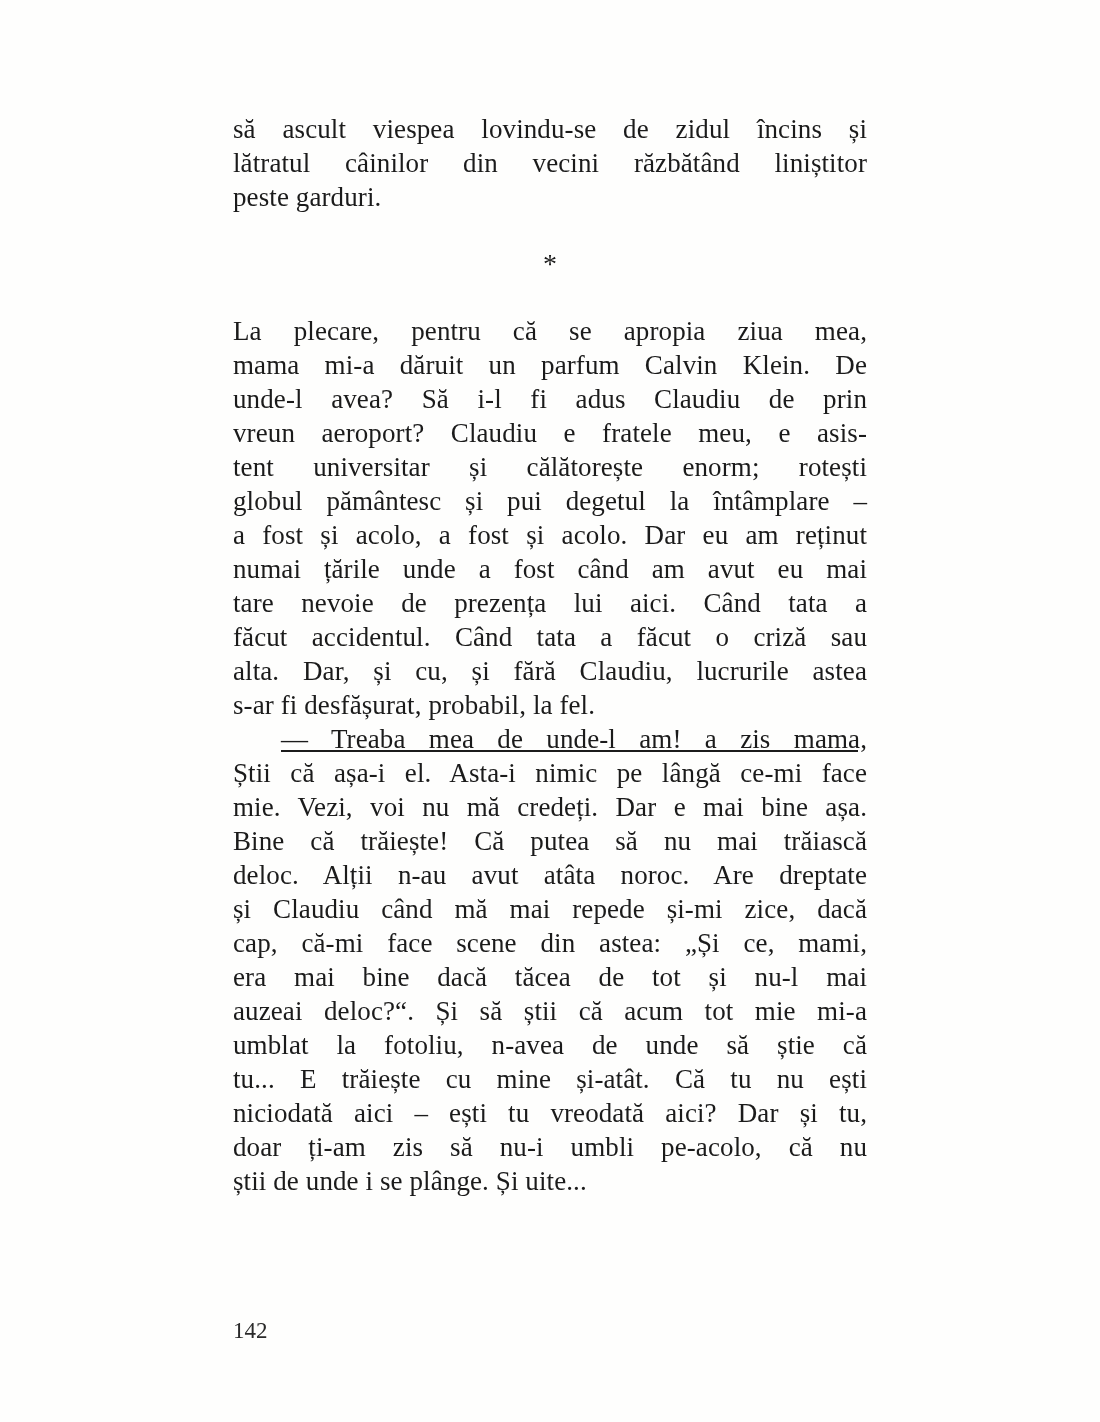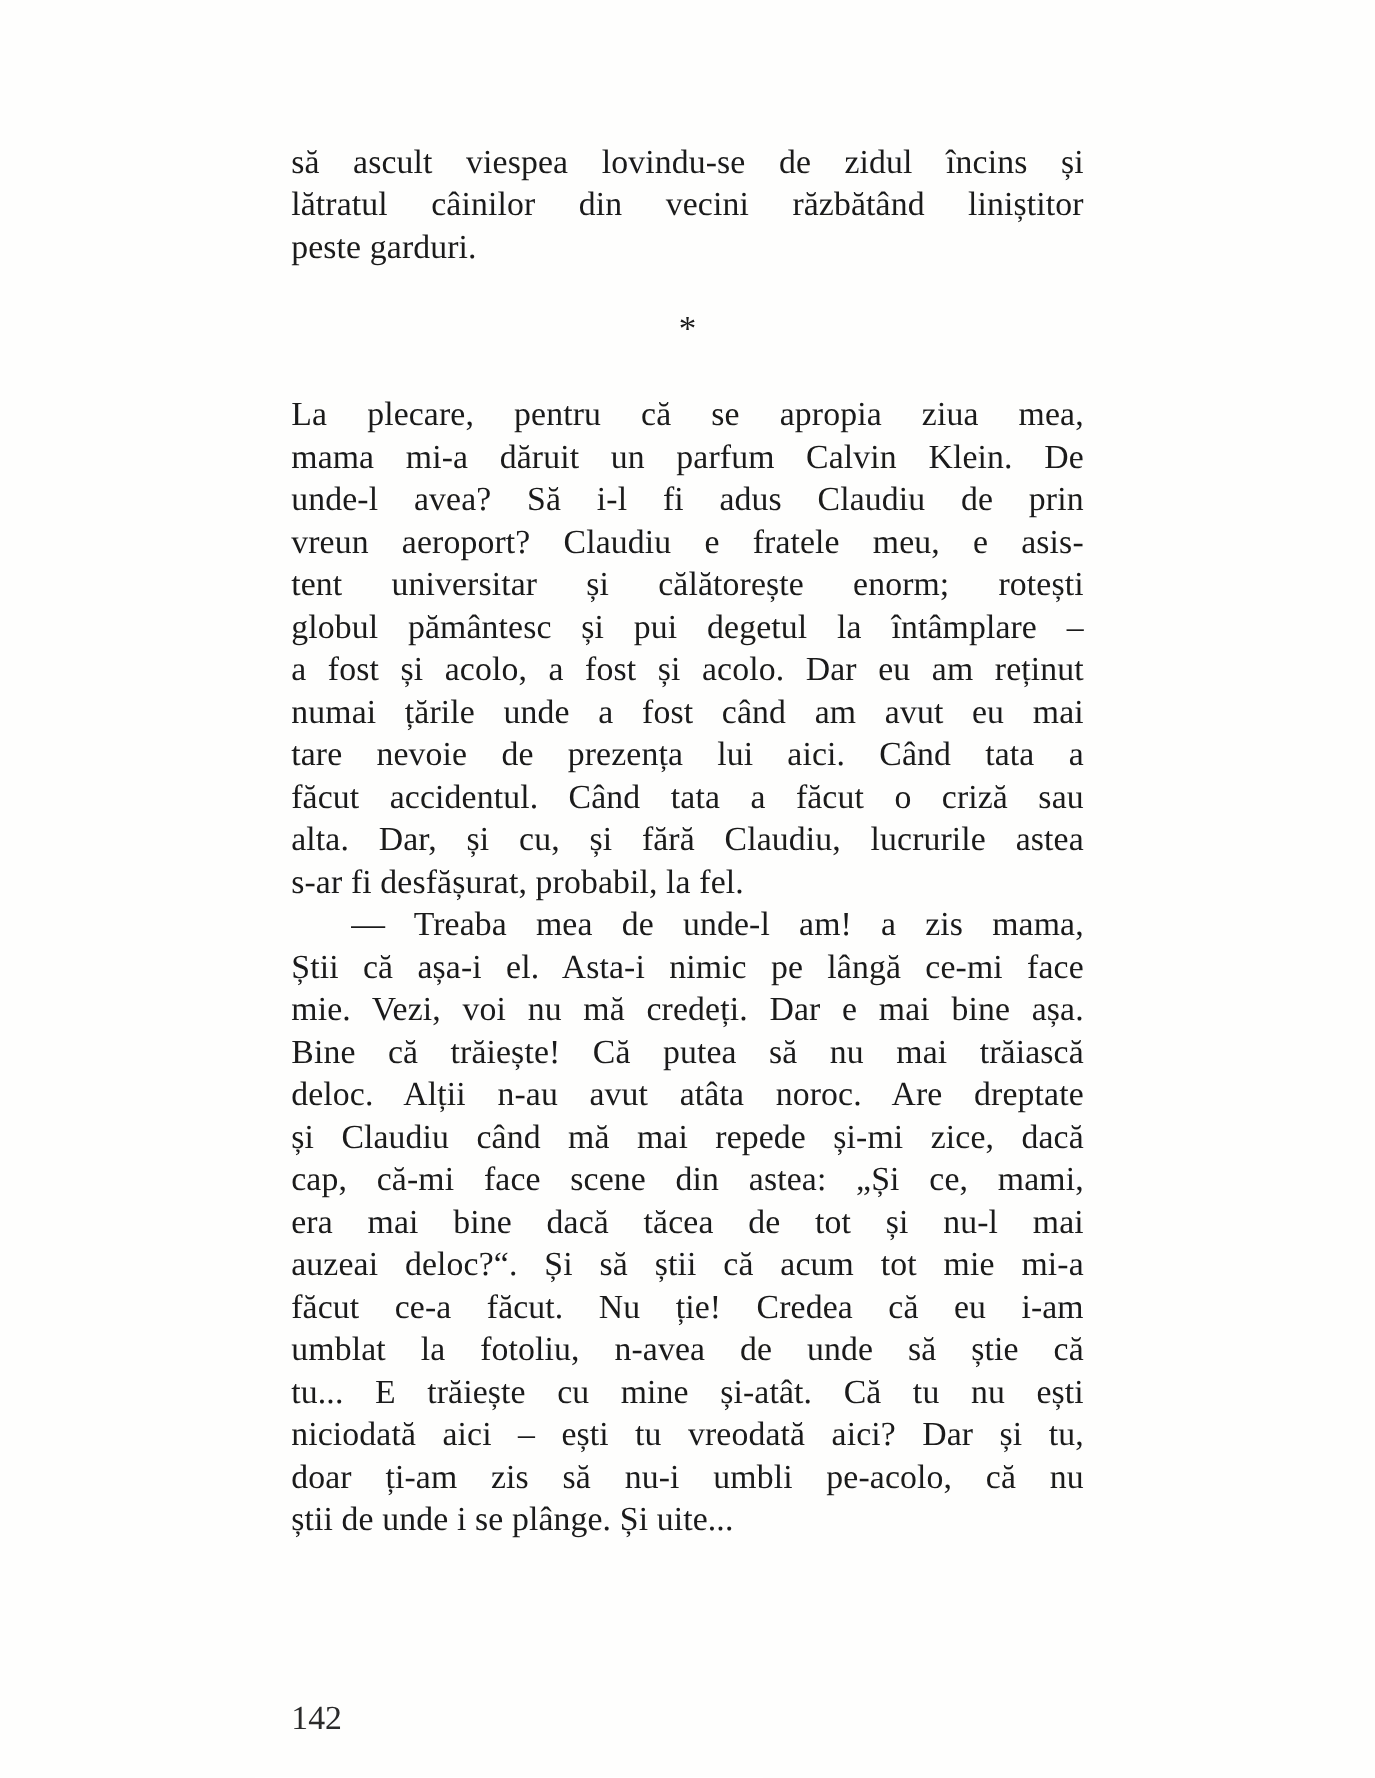--- a/index.html
+++ b/index.html
@@ -30,37 +30,37 @@
     text-align-last: justify;
     white-space: normal;
     min-height: 34px;
   }
   .line.last {
     text-align-last: left;
     font-family: Liberation Serif, serif;
   }
   .line.first-indent {
     text-indent: 48px;
+    text-decoration: underline;
   }
   .section-break {
     height: 100px;
     display: flex;
     align-items: center;
     justify-content: center;
     font-size: 28px;
     color: #1b1b1b;
   }
   .page-number {
     position: absolute;
     left: 233px;
     top: 1318px;
     font-family: "Liberation Serif", "DejaVu Serif", serif;
-    font-size: 27px;
+    font-size: 23px;
     color: #2a2a2a;
-    margin-top: 41px;
   }
 </style>
 </head>
 <body>
 
 <div class="page">
 
   <div class="text-block">
 
     <div>
@@ -91,21 +91,20 @@
     <div>
       <div class="line first-indent">— Treaba mea de unde-l am! a zis mama,</div>
       <div class="line">Știi că așa-i el. Asta-i nimic pe lângă ce-mi face</div>
       <div class="line">mie. Vezi, voi nu mă credeți. Dar e mai bine așa.</div>
       <div class="line">Bine că trăiește! Că putea să nu mai trăiască</div>
       <div class="line">deloc. Alții n-au avut atâta noroc. Are dreptate</div>
       <div class="line">și Claudiu când mă mai repede și-mi zice, dacă</div>
       <div class="line">cap, că-mi face scene din astea: „Și ce, mami,</div>
       <div class="line">era mai bine dacă tăcea de tot și nu-l mai</div>
       <div class="line">auzeai deloc?“. Și să știi că acum tot mie mi-a</div>
-      <div class="line">făcut ce-a făcut. Nu ție! Credea că eu i-am</div>
       <div class="line">umblat la fotoliu, n-avea de unde să știe că</div>
       <div class="line">tu... E trăiește cu mine și-atât. Că tu nu ești</div>
       <div class="line">niciodată aici – ești tu vreodată aici? Dar și tu,</div>
       <div class="line">doar ți-am zis să nu-i umbli pe-acolo, că nu</div>
       <div class="line last">știi de unde i se plânge. Și uite...</div>
     </div>
 
   </div>
 
   <div class="page-number">142</div>

